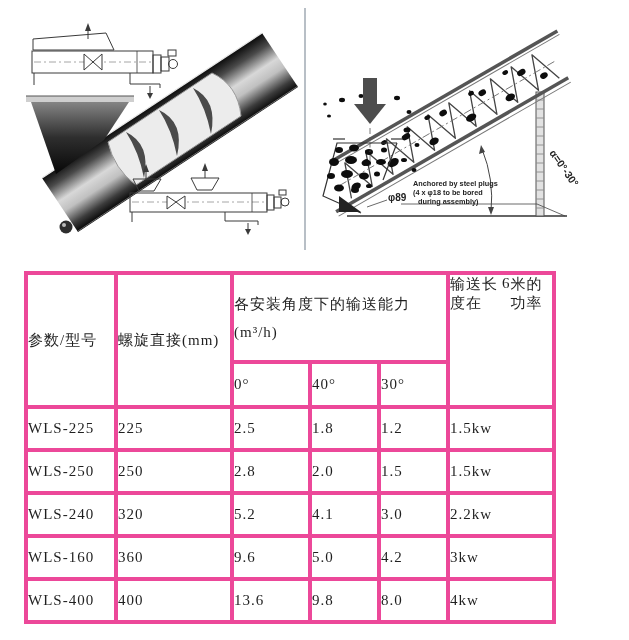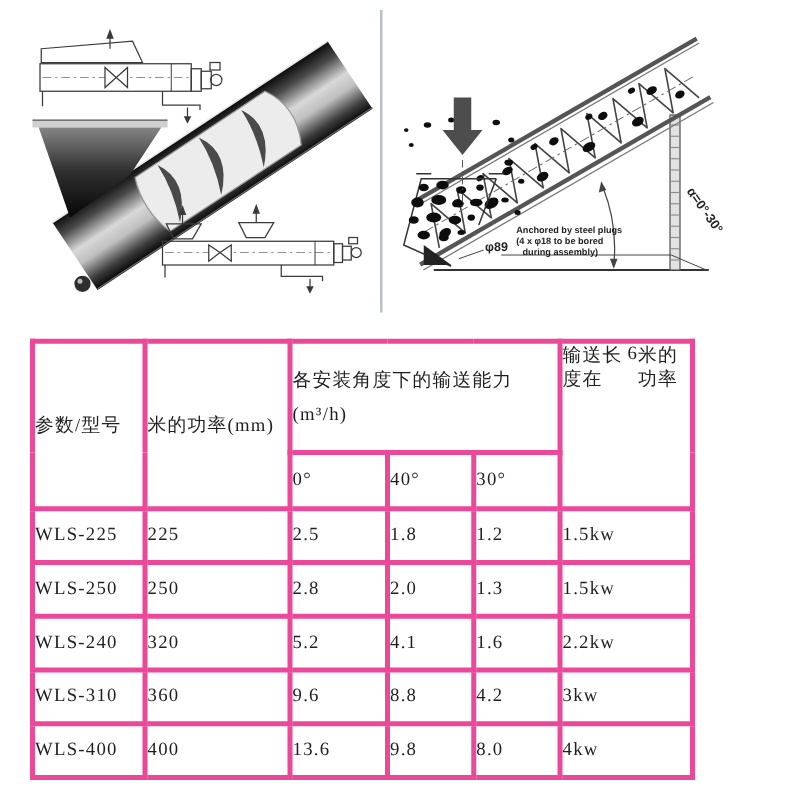--- a/index.html
+++ b/index.html
@@ -212,21 +212,21 @@
     <col style="width:90px">
       <col style="width:116px">
       <col style="width:78px">
     <col style="width:69px">
       <col style="width:69px">
       <col style="width:106px">
   </colgroup>
   <tbody>
     <tr class="h-top">
       <td rowspan="2">参数/型号</td>
-      <td rowspan="2">米的功率(mm)</td>
+      <td rowspan="2">螺旋直接(mm)</td>
       <td colspan="3">
         <div class="cap-cell">
           <div>各安装角度下的输送能力</div>
           <div>(m³/h)</div>
         </div>
       </td>
       <td rowspan="2">
         <div class="pow-cell">
           <div>输送长度在</div>
           <div>6</div>
@@ -246,36 +246,36 @@
       <td>2.5</td>
       <td>1.8</td>
       <td>1.2</td>
       <td>1.5kw</td>
     </tr>
     <tr class="data">
       <td>WLS-250</td>
       <td>250</td>
       <td>2.8</td>
       <td>2.0</td>
-      <td>1.3</td>
+      <td>1.5</td>
       <td>1.5kw</td>
     </tr>
     <tr class="data">
       <td>WLS-240</td>
       <td>320</td>
       <td>5.2</td>
       <td>4.1</td>
-      <td>1.6</td>
+      <td>3.0</td>
       <td>2.2kw</td>
     </tr>
     <tr class="data">
-      <td>WLS-310</td>
+      <td>WLS-160</td>
       <td>360</td>
       <td>9.6</td>
-      <td>8.8</td>
+      <td>5.0</td>
       <td>4.2</td>
       <td>3kw</td>
     </tr>
     <tr class="data">
       <td>WLS-400</td>
       <td>400</td>
       <td>13.6</td>
       <td>9.8</td>
       <td>8.0</td>
       <td>4kw</td>

